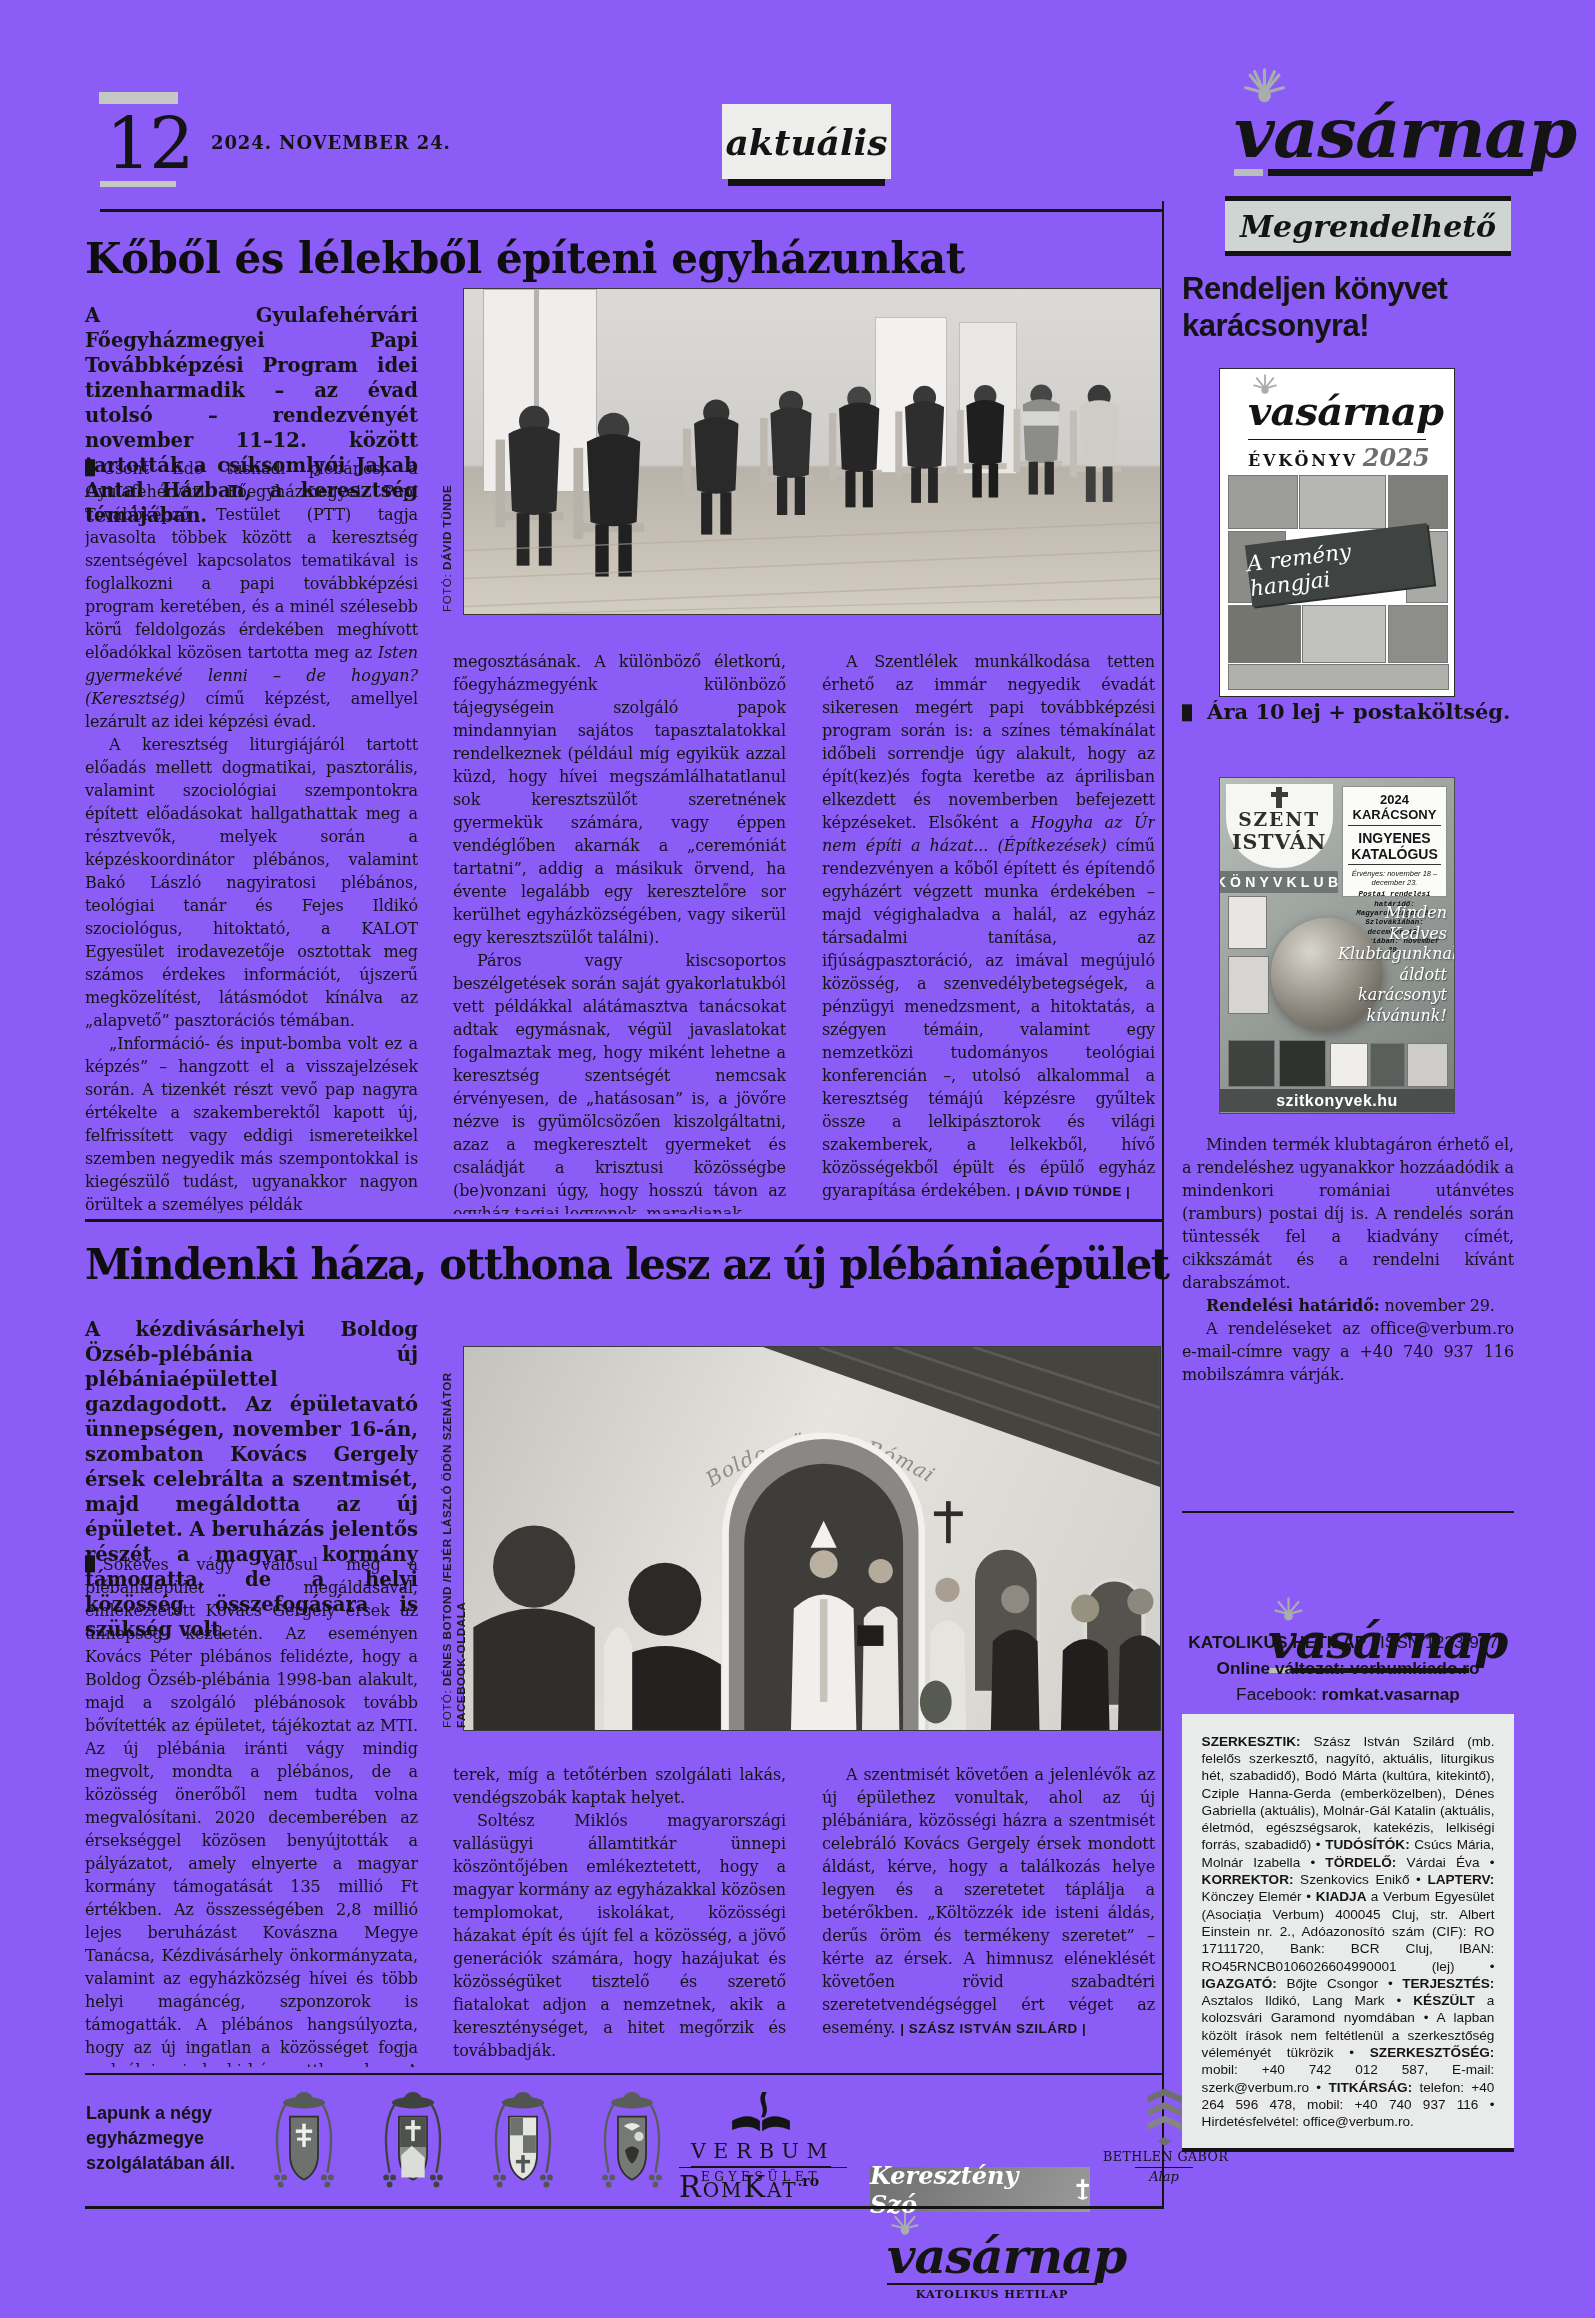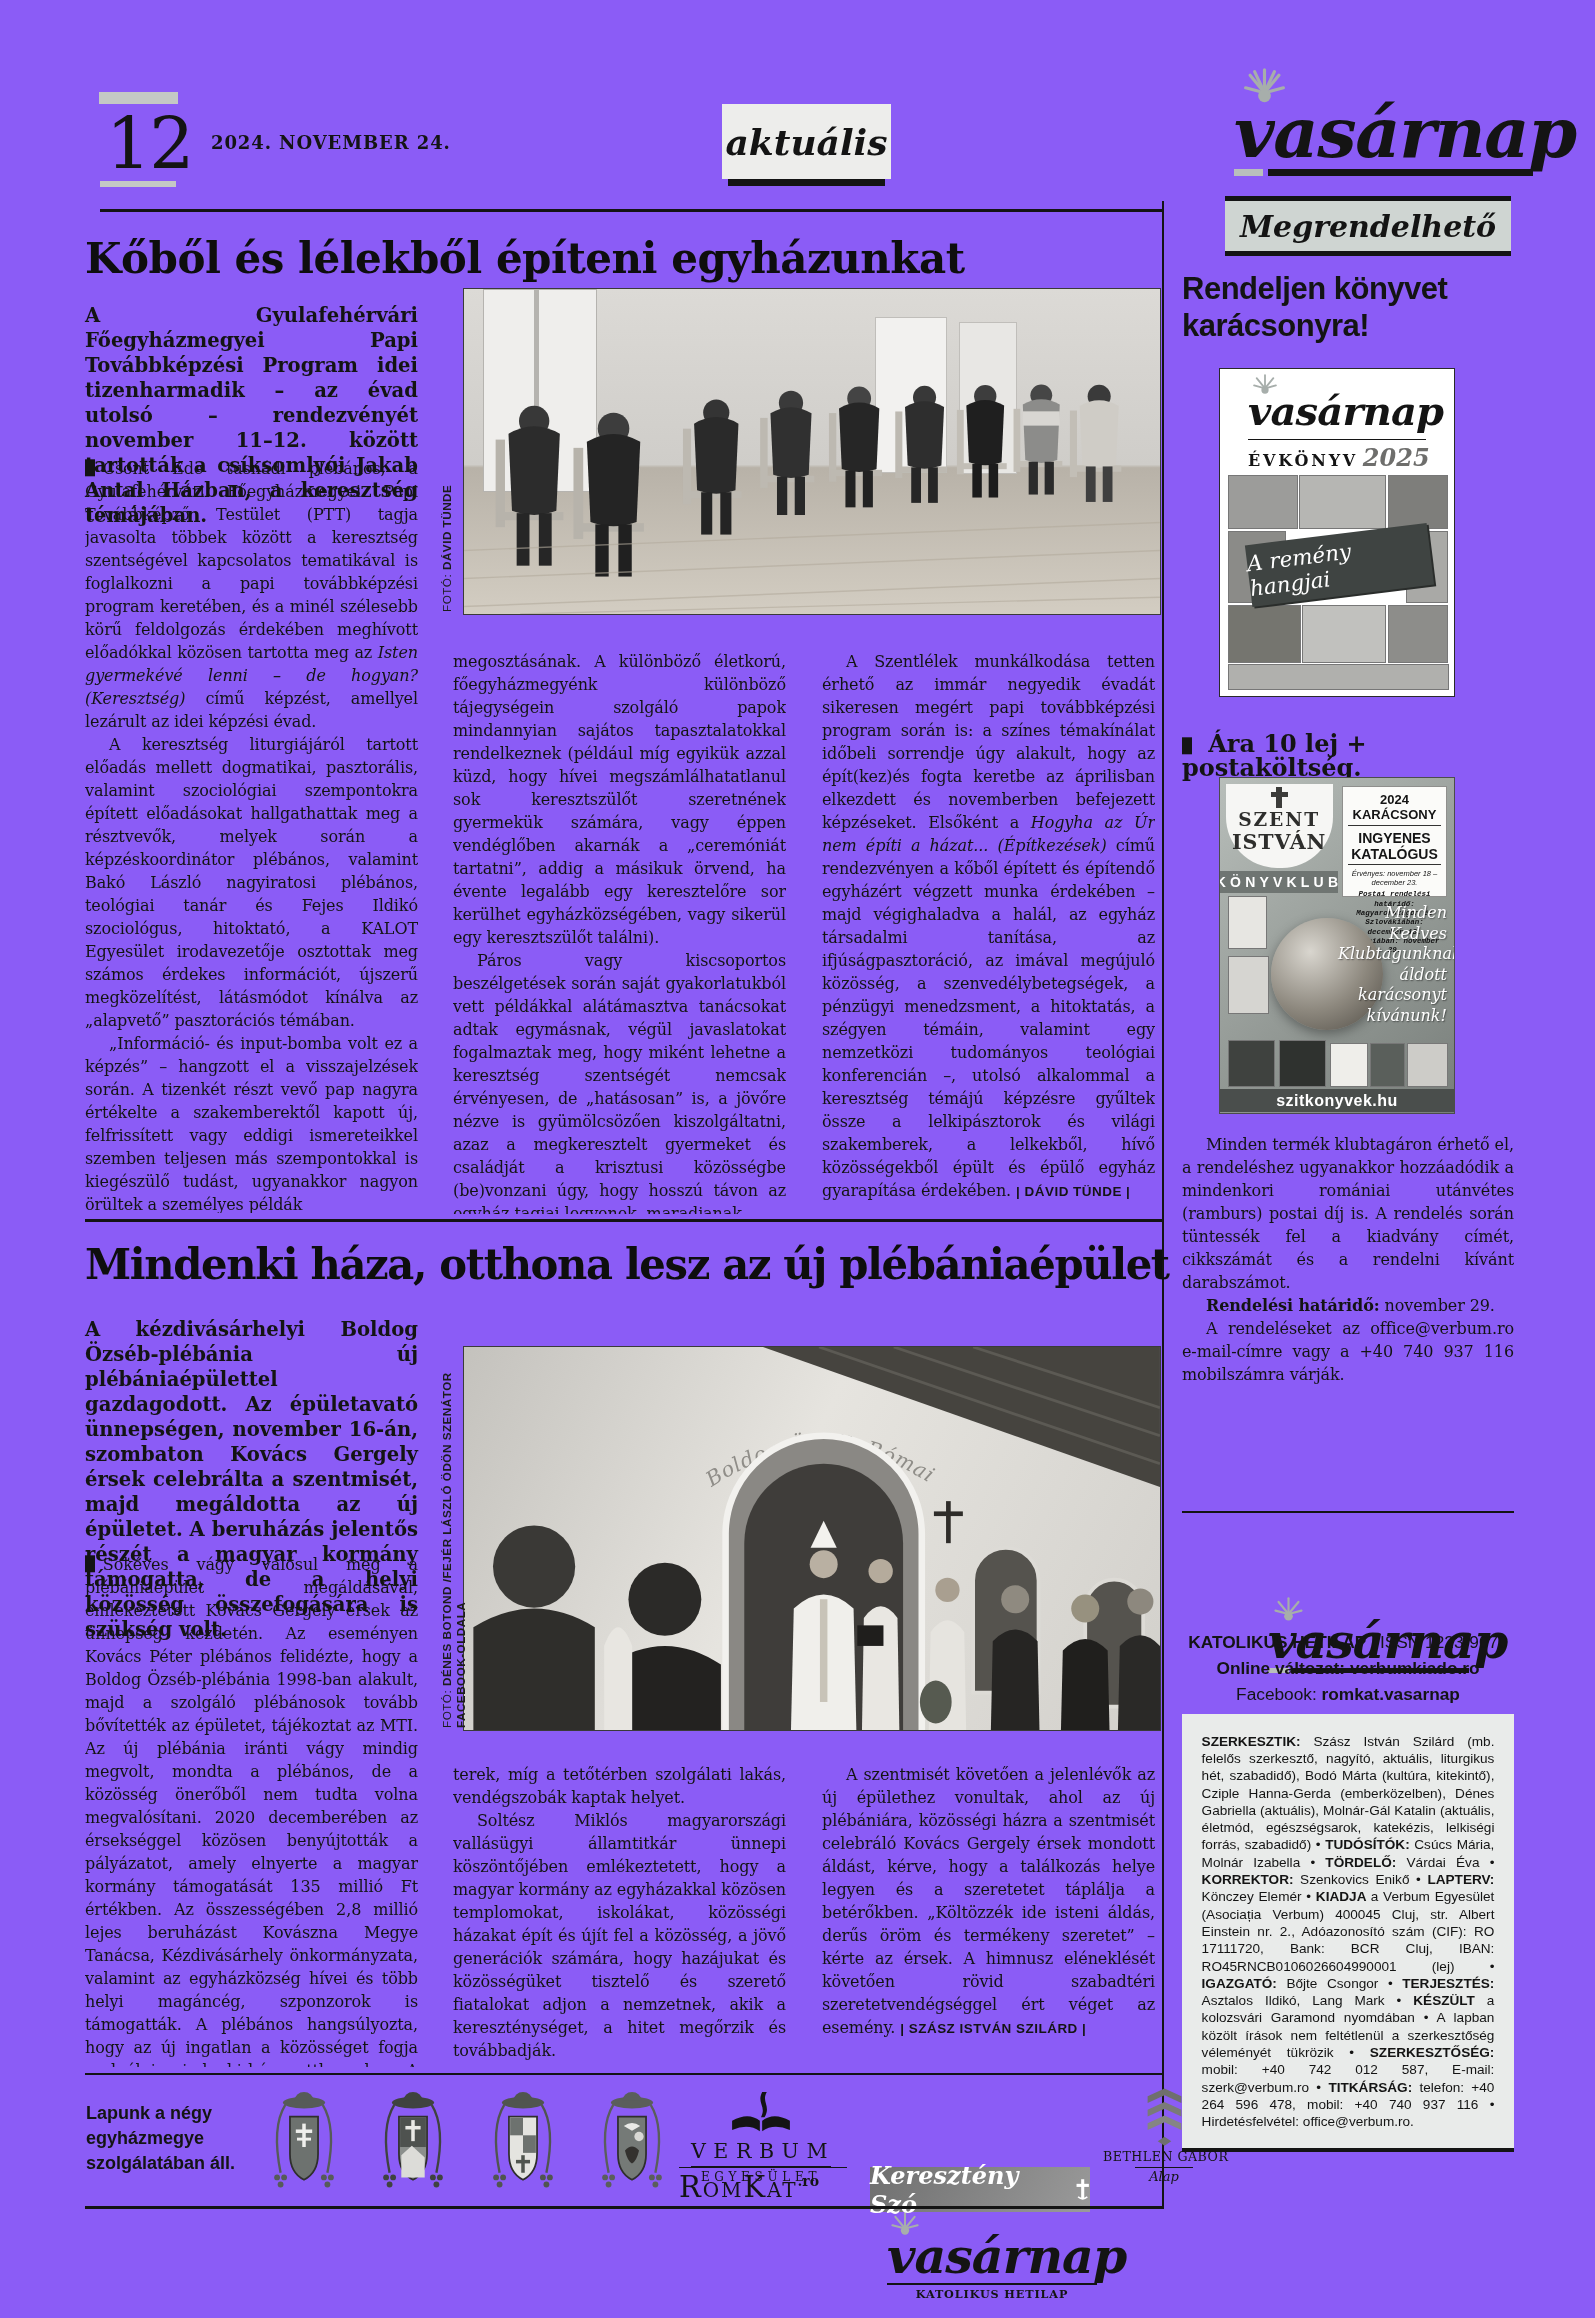--- a/index.html
+++ b/index.html
@@ -173,21 +173,21 @@
         <line x1="0" y1="680" x2="1490" y2="620"></line>
           <line x1="120" y1="696" x2="1490" y2="660"></line>
       </g>
     </svg>
   </div>
   <div class="abs vcredit" style="left:440px;top:290px;height:322px;"><span>FOTÓ: </span><span class="b">DÁVID TÜNDE</span></div>
 
   <div class="abs body-col" style="left:85px;top:457px;width:333px;height:756px;overflow:hidden;">
     <p class="mark"><span>Csont Ede tusnádi plébános, a Gyulafehérvári Főegyházmegyei Papi Továbbképző Testület (PTT) tagja javasolta többek között a keresztség szentségével kapcsolatos tematikával is foglalkozni a papi továbbképzési program keretében, és a minél szélesebb körű feldolgozás érdekében meghívott előadókkal közösen tartotta meg az </span><span class="i">Isten gyermekévé lenni – de hogyan? (Keresztség)</span><span> című képzést, amellyel lezárult az idei képzési évad.</span></p>
     <p class="ind">A keresztség liturgiájáról tartott előadás mellett dogmatikai, pasztorális, valamint szociológiai szempontokra épített előadásokat hallgathattak meg a résztvevők, melyek során a képzéskoordinátor plébános, valamint Bakó László nagyiratosi plébános, teológiai tanár és Fejes Ildikó szociológus, hitoktató, a KALOT Egyesület irodavezetője osztottak meg számos érdekes információt, újszerű megközelítést, látásmódot kínálva az „alapvető” pasztorációs témában.</p>
-    <p class="ind">„Információ- és input-bomba volt ez a képzés” – hangzott el a visszajelzések során. A tizenkét részt vevő pap nagyra értékelte a szakemberektől kapott új, felfrissített vagy eddigi ismereteikkel szemben teljesen más szempontokkal is kiegészülő tudást, ugyanakkor nagyon örültek a személyes példák</p>
+    <p class="ind">„Információ- és input-bomba volt ez a képzés” – hangzott el a visszajelzések során. A tizenkét részt vevő pap nagyra értékelte a szakemberektől kapott új, felfrissített vagy eddigi ismereteikkel szemben negyedik más szempontokkal is kiegészülő tudást, ugyanakkor nagyon örültek a személyes példák</p>
   </div>
   <div class="abs body-col" style="left:453px;top:650px;width:333px;height:564px;overflow:hidden;">
     <p>megosztásának. A különböző életkorú, főegyházmegyénk különböző tájegységein szolgáló papok mindannyian sajátos tapasztalatokkal rendelkeznek (például míg egyikük azzal küzd, hogy hívei megszámlálhatatlanul sok keresztszülőt szeretnének gyermekük számára, vagy éppen vendéglőben akarnák a „ceremóniát tartatni”, addig a másikuk örvend, ha évente legalább egy keresztelőre sor kerülhet egyházközségében, vagy sikerül egy keresztszülőt találni).</p>
     <p class="ind">Páros vagy kiscsoportos beszélgetések során saját gyakorlatukból vett példákkal alátámasztva tanácsokat adtak egymásnak, végül javaslatokat fogalmaztak meg, hogy miként lehetne a keresztség szentségét nemcsak érvényesen, de „hatásosan” is, a jövőre nézve is gyümölcsözően kiszolgáltatni, azaz a megkeresztelt gyermeket és családját a krisztusi közösségbe (be)vonzani úgy, hogy hosszú távon az egyház tagjai legyenek, maradjanak.</p>
   </div>
   <div class="abs body-col" style="left:822px;top:650px;width:333px;height:564px;overflow:hidden;">
     <p class="ind"><span>A Szentlélek munkálkodása tetten érhető az immár negyedik évadát sikeresen megért papi továbbképzési program során is: a színes témakínálat időbeli sorrendje úgy alakult, hogy az épít(kez)és fogta keretbe az áprilisban elkezdett és novemberben befejezett képzéseket. Elsőként a </span><span class="i">Hogyha az Úr nem építi a házat... (Építkezések)</span><span> című rendezvényen a kőből épített és építendő egyházért végzett munka érdekében – majd végighaladva a halál, az egyház társadalmi tanítása, az ifjúságpasztoráció, az imával megújuló közösség, a szenvedélybetegségek, a pénzügyi menedzsment, a hitoktatás, a szégyen témáin, valamint egy nemzetközi tudományos teológiai konferencián –, utolsó alkalommal a keresztség témájú képzésre gyűltek össze a lelkipásztorok és világi szakemberek, a lelkekből, hívő közösségekből épült és épülő egyház gyarapítása érdekében. </span><span class="b run-byline">| DÁVID TÜNDE |</span></p>
   </div>
 
   <div class="abs rule" style="left:85px;top:1219px;width:1077px;height:2.8px;"></div>
@@ -299,21 +299,21 @@
     <div class="tile" style="left:7.5px;top:236px;width:71px;height:56px;background:#75756f;"></div>
     <div class="tile" style="left:82px;top:236px;width:82px;height:56px;background:#c1c1be;"></div>
     <div class="tile" style="left:168px;top:236px;width:58px;height:56px;background:#8d8d8a;"></div>
     <div class="tile" style="left:7.5px;top:295px;width:219px;height:24px;background:#b0b0ad;"></div>
     <div class="abs" style="left:28px;top:165px;width:183px;height:62px;background:#3f4442;transform:rotate(-7deg);
                 display:flex;align-items:center;justify-content:center;box-shadow:1.9px 1.9px 0 #2a2d2b;">
       <span class="serif i" style="color:#fff;font-size:21.5px;">A remény hangjai</span>
     </div>
   </div>
 
-  <div class="abs serif b mark" style="left:1182px;top:732px;width:332px;font-size:24px;line-height:24px;">
+  <div class="abs serif b mark" style="left:1182px;top:700px;width:332px;font-size:21px;line-height:24px;">
     <span>Ára 10 lej + postaköltség.</span>
   </div>
 
   <div class="abs" style="left:1219px;top:777px;width:234px;height:335px;border:1.4px solid #4c4c4c;
               background:linear-gradient(140deg,#b8beba 0%,#9aa09c 45%,#787e7a 100%);overflow:hidden;">
     <div class="abs" style="left:5.6px;top:5.6px;width:107px;height:84px;background:#f6f6f4;border-radius:0 0 51px 51px;
                 text-align:center;">
       <div style="width:5.6px;height:20.6px;background:#3c3c3a;margin:3.7px auto 0;position:relative;">
         <div style="position:absolute;left:-5.6px;top:4.7px;width:17px;height:4.7px;background:#3c3c3a;"></div>
       </div>

